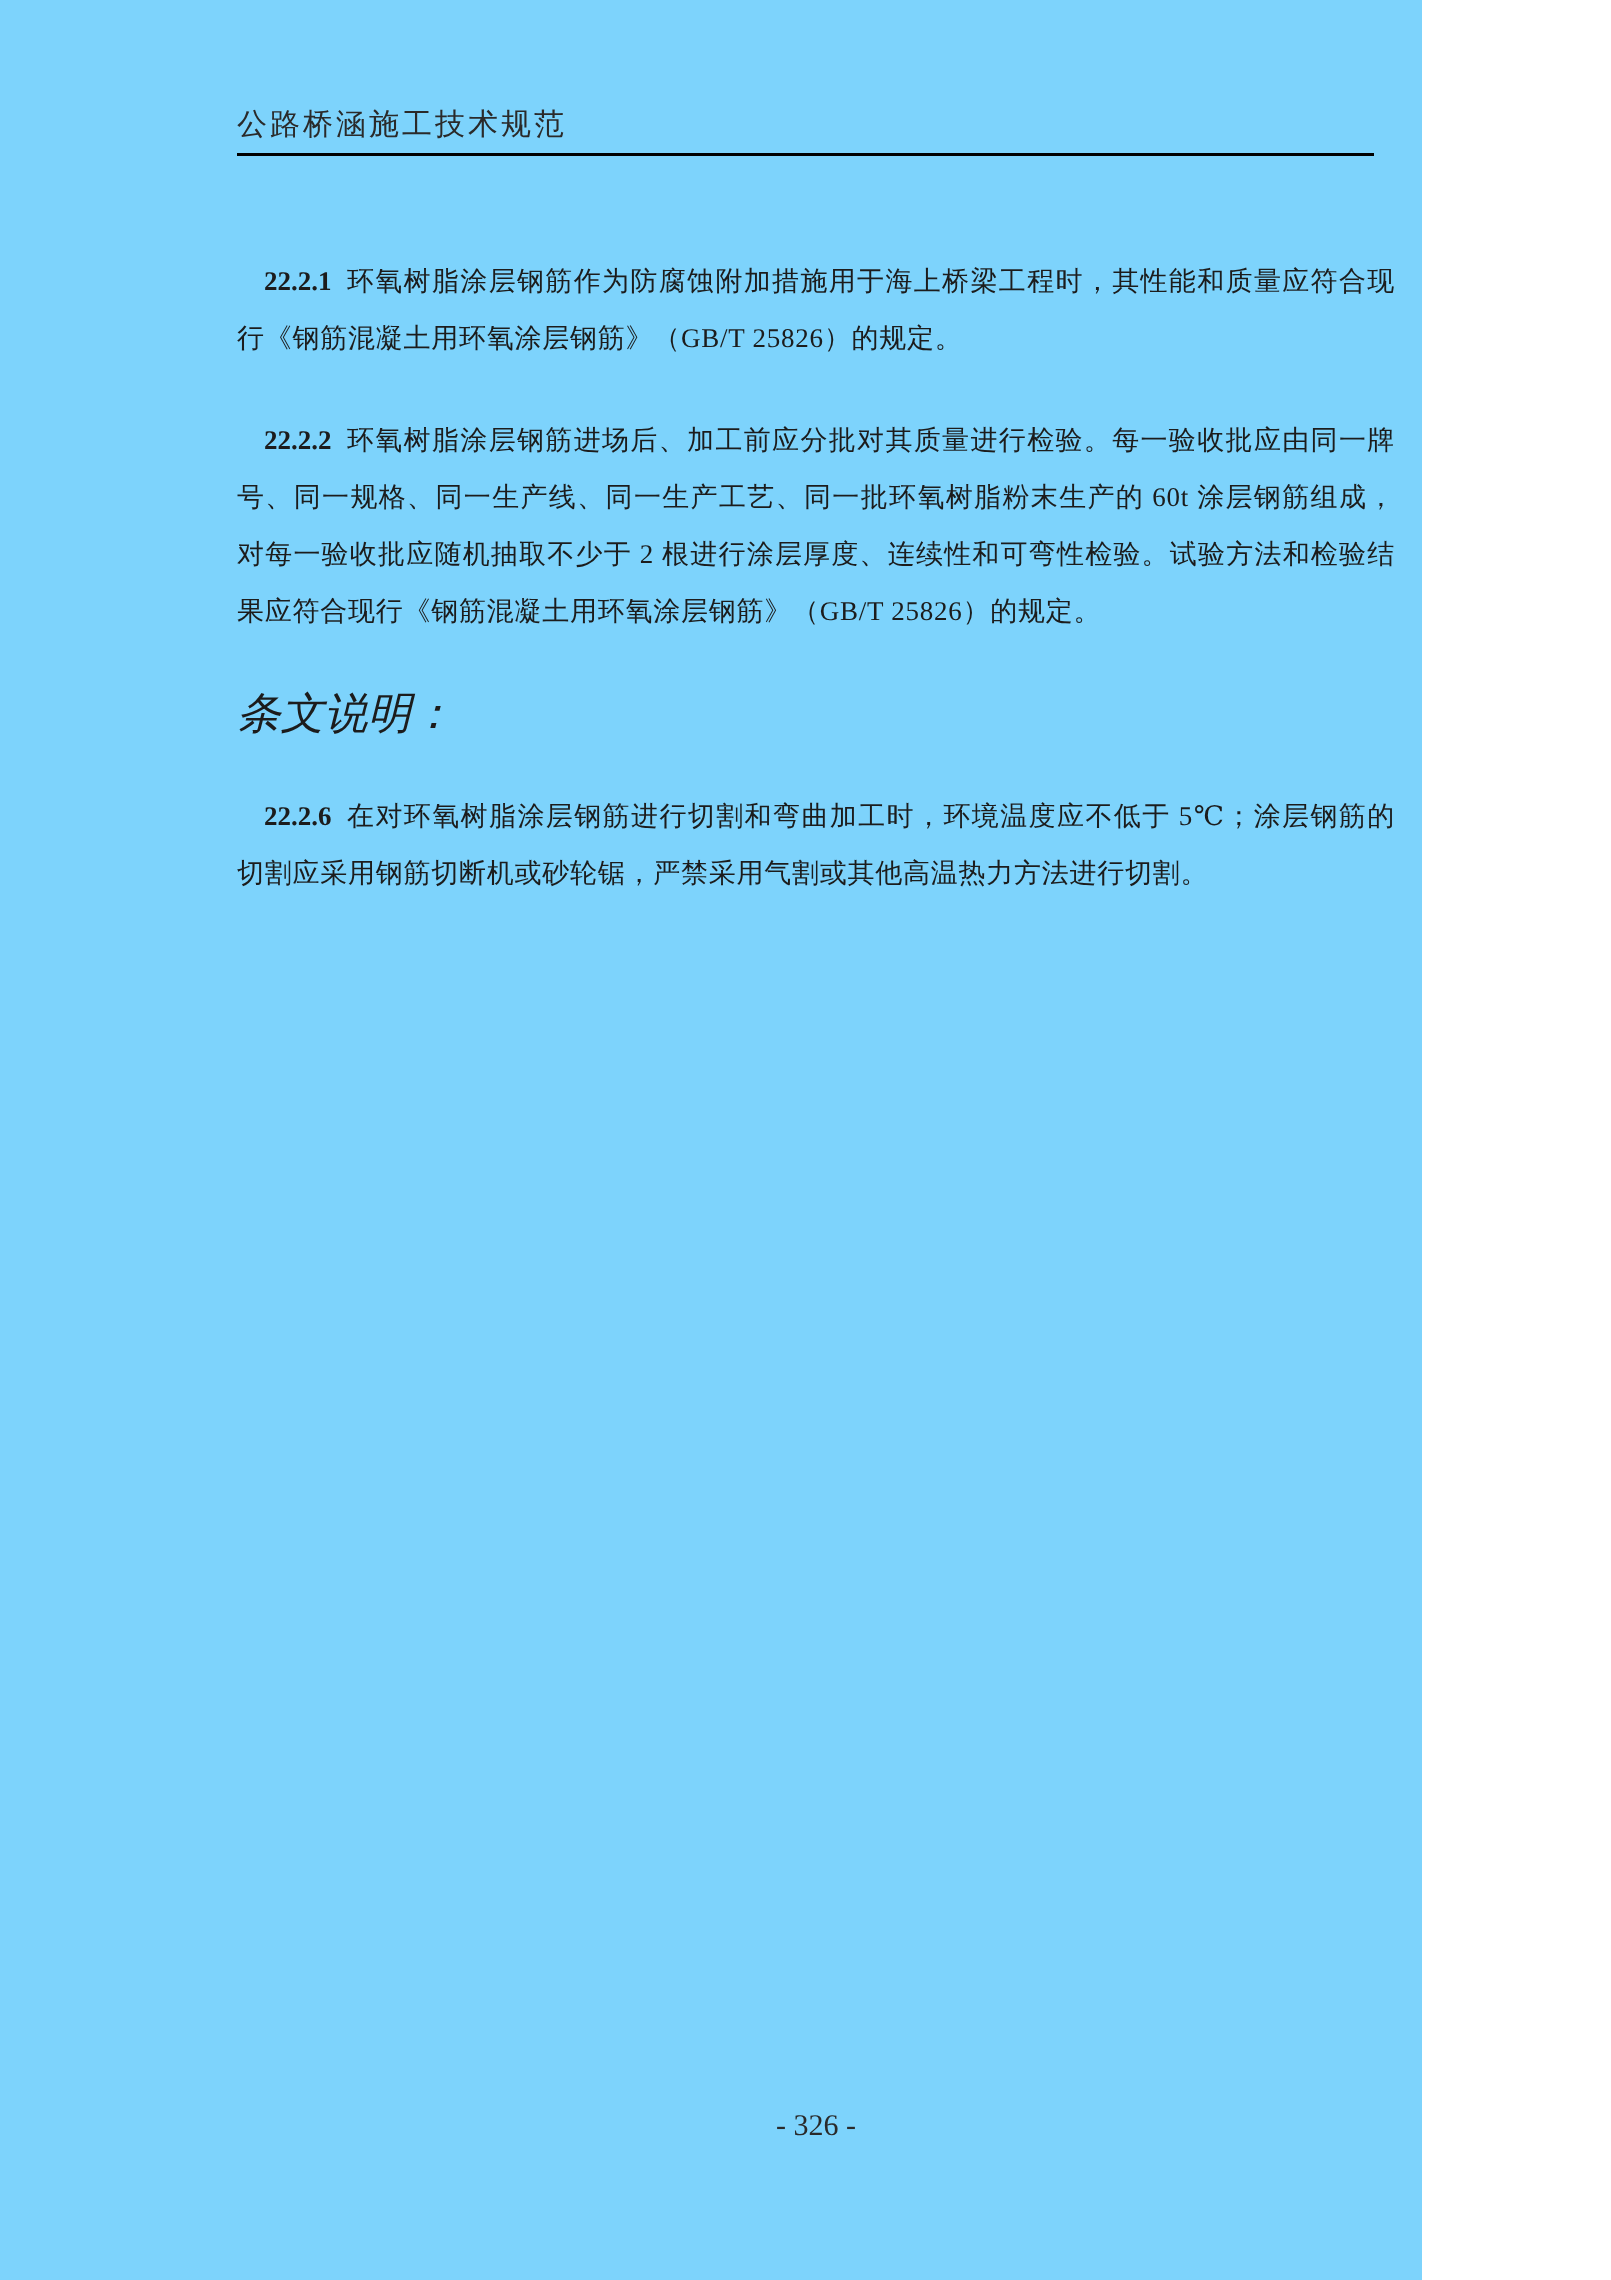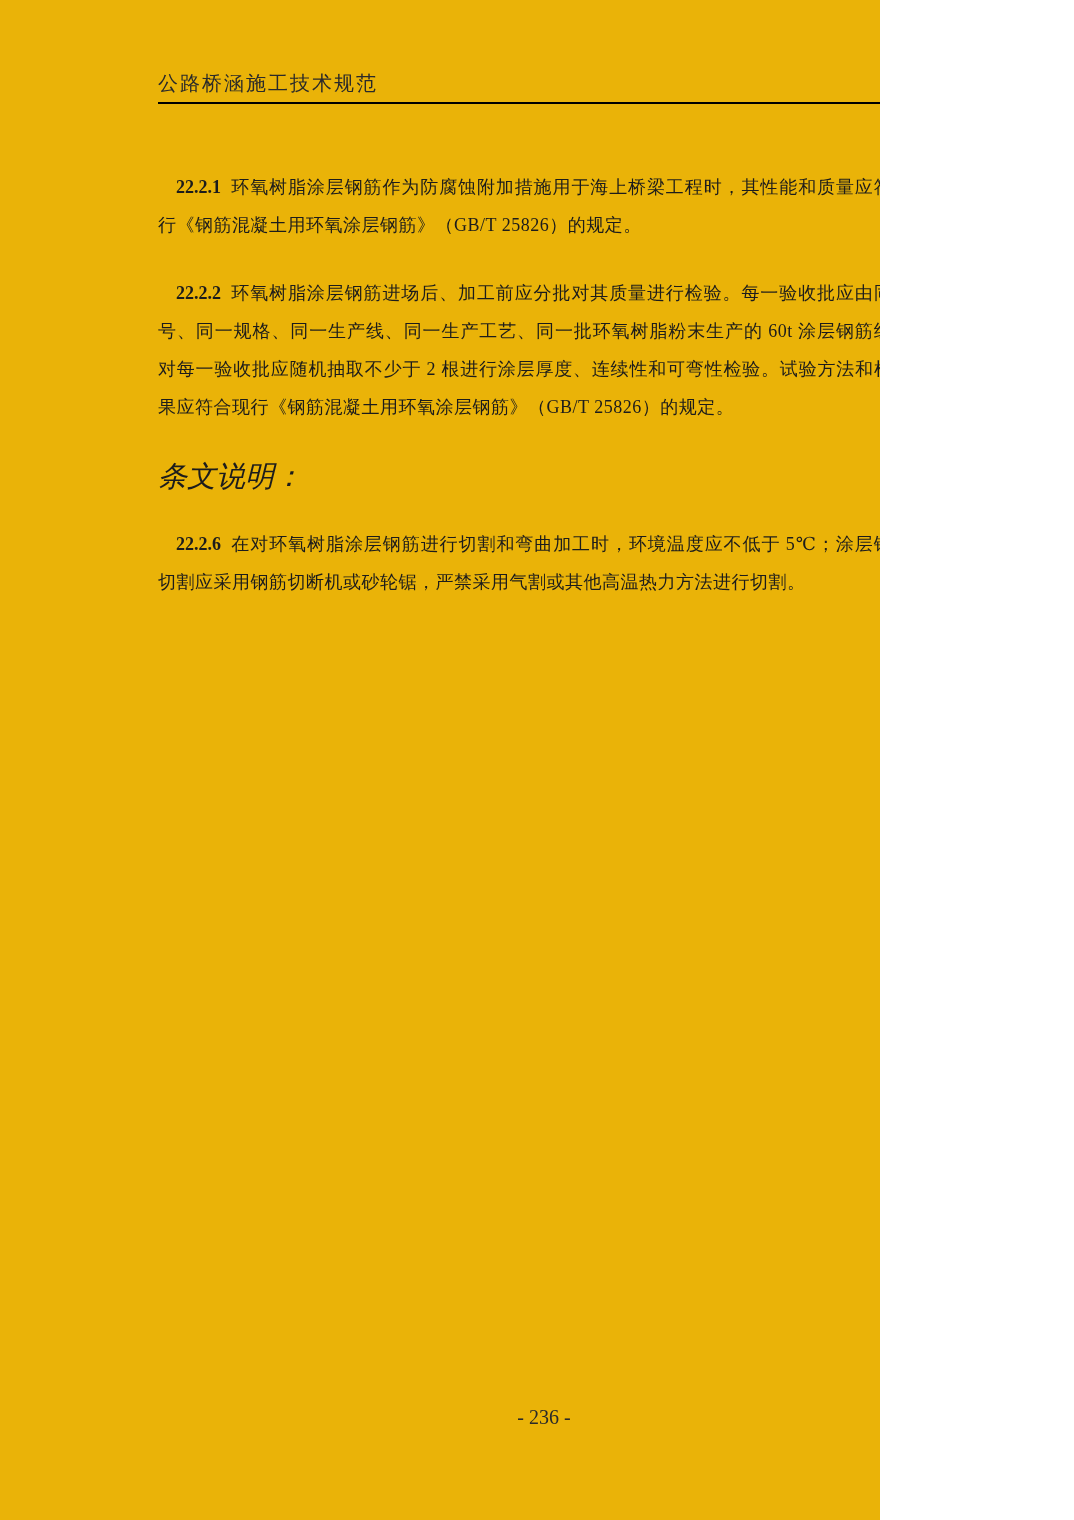--- a/index.html
+++ b/index.html
@@ -2,23 +2,23 @@
 <html lang="zh"><head>
 <meta charset="utf-8">
 <style>
   html, body {
     margin: 0;
     padding: 0;
     background: #ffffff;
   }
   .page {
     position: relative;
-    width: 880px;
+    width: 948px;
     height: 1520px;
-    background: #eab308;
+    background: #7dd3fc;
     color: #1c1c1c;
     font-family: "Liberation Serif", "DejaVu Serif", serif;
     overflow: hidden;
   }
   .content {
     position: absolute;
     left: 158px;
     top: 70px;
     width: 772px;
   }
@@ -93,14 +93,14 @@
 
 
     <p class="commentary-label">条文说明：</p>
 
 
 
     <p class="clause"><span class="clause-number">22.2.6</span><span>在对环氧树脂涂层钢筋进行切割和弯曲加工时，环境温度应不低于 5℃；涂层钢筋的切割应采用钢筋切断机或砂轮锯，严禁采用气割或其他高温热力方法进行切割。</span></p>
 
   </div>
 
-  <div class="page-footer">- 236 -</div>
+  <div class="page-footer">- 326 -</div>
 </div>
 
 </body></html>

